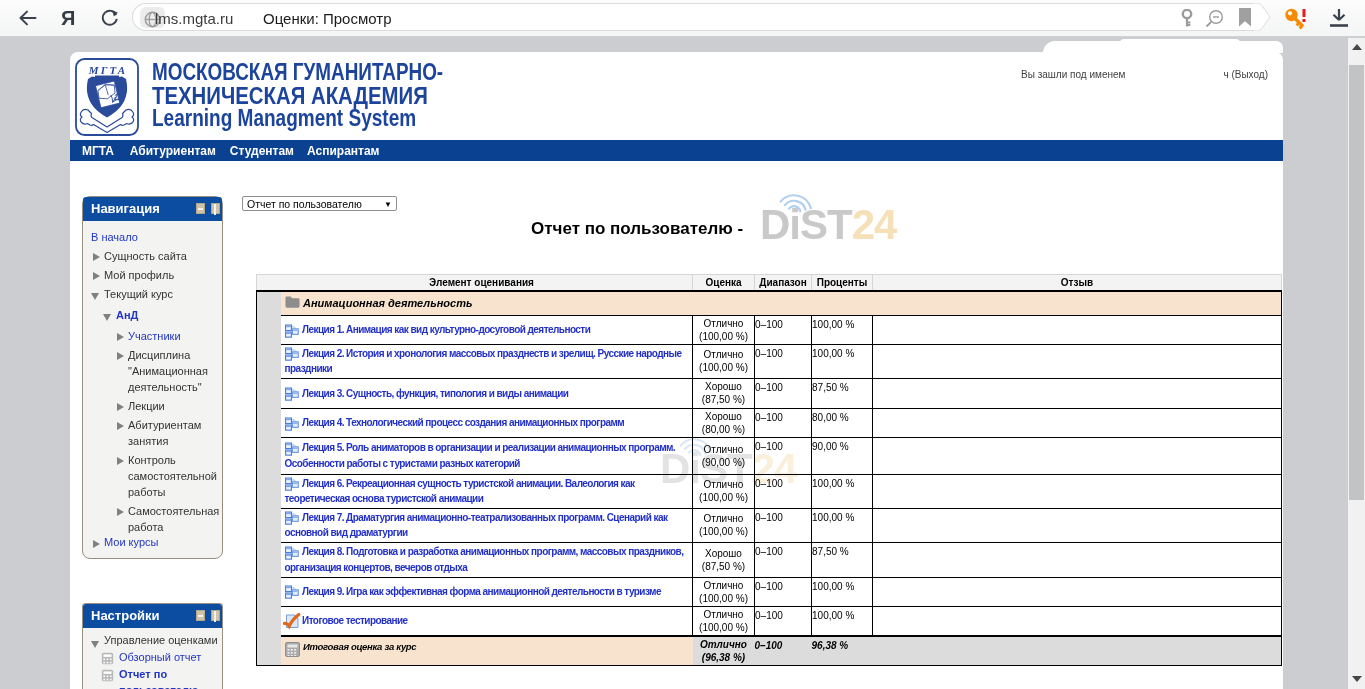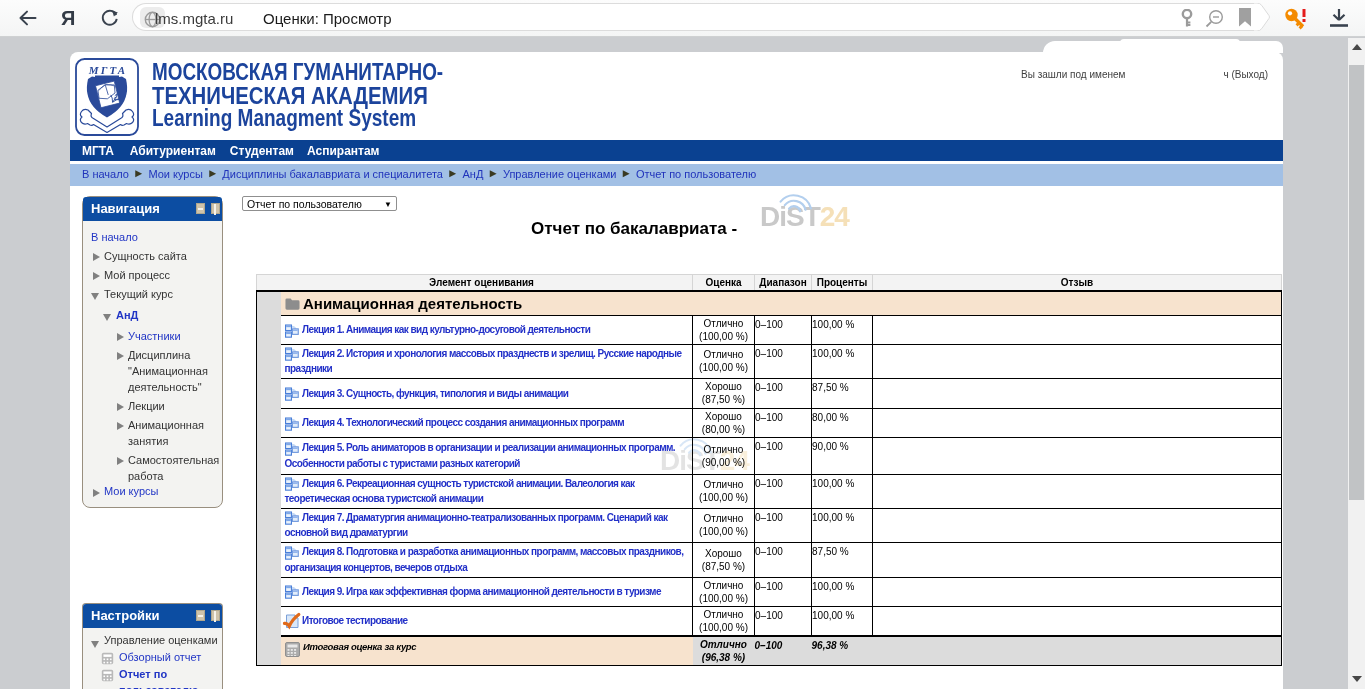--- a/index.html
+++ b/index.html
@@ -52,36 +52,36 @@
 .tri.d { border-top:7px solid #808080; border-left:4.5px solid transparent; border-right:4.5px solid transparent; top:9px; left:0; }
 .sq { position:absolute; width:5px; height:5px; background:#9b9b9b; left:2px; top:7px; }
 .sicn { position:absolute; left:10px; top:3px; }
 
 
 #selbox { position:absolute; left:172px; top:144px; width:155px; height:14.5px; border:1px solid #8f8f8f; border-radius:2px; background:#fff; font-size:10.5px; line-height:12px; padding:0.5px 4px; }
 #selbox .arr { float:right; font-size:8px; margin-top:1.5px; }
 #h2title { position:absolute; left:461px; top:167px; font-size:17px; font-weight:bold; color:#000; }
 
 
-.wm { position:absolute; font-weight:bold; font-size:28px; letter-spacing:-1px; white-space:nowrap; }
+.wm { position:absolute; font-weight:bold; font-size:42px; letter-spacing:-1px; white-space:nowrap; }
 .wm .g { color:#c9c9c9; } .wm .o { color:#f5e0b8; }
 
 
 #gtable { position:absolute; left:172px; top:222px; border-collapse:collapse; table-layout:fixed; width:1025px; font-size:10px;margin-left:14px; }
 #gtable th { background:#f3f3f3; border:1px solid #d5d5d5; border-bottom:2px solid #000; font-size:10px; font-weight:bold; padding:2px 0; }
 #gtable td { border:1px solid #000; vertical-align:top; padding:0; }
 #gtable tbody td:last-child { border-right:1.5px solid #000 !important; }
 #gtable td.gray1 { border-left:1.5px solid #000; }
 #gtable tr.total td { border-bottom:1.5px solid #000; }
 #gtable td.el { border-left:none; font-weight:bold; padding:1px 4px; font-size:10px; letter-spacing:-0.55px; line-height:15.5px; vertical-align:middle; }
 #gtable td.el a { color:#2230c8; text-decoration:none; }
 #gtable td.grade { text-align:center; padding-top:0; line-height:13px; vertical-align:middle; }
 #gtable td.rng, #gtable td.pct { padding-top:2px; line-height:13px; }
 #gtable td.gray1 { background:#dcdcdc; border-bottom:1px solid #000; border-right:none; }
-#gtable tr.cat td { background:#f7e3ce; } #gtable tr.cat td.el { font-size:15px; letter-spacing:0; line-height:19px; } #gtable tr.total td.el { font-size:9.5px; letter-spacing:-0.3px; vertical-align:top; }
+#gtable tr.cat td { background:#f7e3ce; } #gtable tr.cat td.el { font-size:11px; letter-spacing:0; line-height:19px;font-style:italic; } #gtable tr.total td.el { font-size:9.5px; letter-spacing:-0.3px; vertical-align:top; }
 #gtable tr.total td { background:#dcdcdc; font-style:italic; font-weight:bold; border-top:2px solid #000; border-left:none; border-right:none; }
 #gtable tr.total td.el { background:#f7e3ce; }
 .icn { overflow:visible; display:inline-block; vertical-align:-3px; margin-right:3.5px; position:relative; top:1.5px; }
 .icn.f { top:-1px; } .icn.q { top:1px; } .icn.c { top:3.5px; }
 
 
 #sbar { position:absolute; left:1348px; top:38px; width:17px; height:651px; background:#f1f1f1; }
 #sthumb { position:absolute; left:1349px; top:65px; width:15px; height:435px; background:#c1c3c5; }
 .sarr { position:absolute; left:1352px; width:0; height:0; border-left:5px solid transparent; border-right:5px solid transparent; }
 </style>
@@ -206,40 +206,38 @@
       <div id="loginline">Вы зашли под именем<span style="display:inline-block;width:98px"></span>ч (Выход)</div>
     </div>
 
     <div id="navbar">
       <span style="left:12px">МГТА</span>
       <span style="left:59.8px">Абитуриентам</span>
       <span style="left:159.8px">Студентам</span>
       <span style="left:237px">Аспирантам</span>
     </div>
 
-    <div id="crumb">
-      <span class="in"><a>В начало</a> <b class="sep">►</b> <a>Мои курсы</a> <b class="sep">►</b> <a>Дисциплины бакалавриата и специалитета</a> <b class="sep">►</b> <a>АнД</a> <b class="sep">►</b> <a>Управление оценками</a> <b class="sep">►</b> <a>Отчет по пользователю</a></span>
-    </div>
 
     <div class="block" id="navblock" style="top:144px;border-radius:8px;">
       <div class="bhead">Навигация<span class="bico b1" style="right:17px"></span><span class="bico b2" style="right:2px"></span></div>
       <ul style="padding-bottom:0">
         <li class="noind"><a>В начало</a></li>
         <li><span class="tri r"></span><span>Сущность сайта</span></li>
-        <li><span class="tri r"></span><span>Мой процесс</span></li>
+        <li><span class="tri r"></span><span>Мой профиль</span></li>
         <li><span class="tri d"></span><span>Текущий курс</span></li>
       </ul>
       <ul style="padding:0 4px 0 20px; margin-top:2px">
         <li><span class="tri d"></span><a style="font-weight:bold">АнД</a></li>
       </ul>
       <ul style="padding:0 2px 0 32px; margin-top:2px">
         <li><span class="tri r"></span><a>Участники</a></li>
         <li><span class="tri r"></span><span>Дисциплина "Анимационная деятельность"</span></li>
         <li><span class="tri r"></span><span>Лекции</span></li>
-        <li><span class="tri r"></span><span>Анимационная занятия</span></li>
+        <li><span class="tri r"></span><span>Абитуриентам занятия</span></li>
+        <li><span class="tri r"></span><span>Контроль самостоятельной работы</span></li>
         <li><span class="tri r"></span><span>Самостоятельная работа</span></li>
       </ul>
       <ul style="padding:0 4px 6px 8px; margin-top:-3.5px">
         <li><span class="tri r"></span><a>Мои курсы</a></li>
       </ul>
     </div>
 
     <div class="block" id="setblock" style="top:551px; height:86px; border-radius:4px 4px 0 0; border-bottom:none;">
       <div class="bhead">Настройки<span class="bico b1" style="right:17px"></span><span class="bico b2" style="right:2px"></span></div>
       <ul style="padding-top:3.5px">
@@ -265,21 +263,21 @@
                 <rect x="11" y="8" width="2" height="2"></rect>
                 <rect x="3" y="12" width="2" height="2"></rect>
                 <rect x="7" y="12" width="2" height="2"></rect>
                 <rect x="11" y="12" width="2" height="2"></rect>
               </g>
             </svg><a style="font-weight:bold">Отчет по пользователю</a></li>
       </ul>
     </div>
 
     <div id="selbox">Отчет по пользователю <span class="arr">▼</span></div>
-    <div id="h2title">Отчет по бакалавриата -</div>
+    <div id="h2title">Отчет по пользователю -</div>
 
     <div class="wm" style="left:690px; top:148.7px;"><svg width="42" height="36" viewBox="0 0 42 36" style="position:absolute;left:15px;top:-20px">
           <g fill="none" stroke="#b3cfee" stroke-width="2.2" stroke-linecap="round">
 <path d="M14.0 27.6 A6.5 6.5 0 0 1 25.3 30.1"></path>
 <path d="M9.8 24.1 A12 12 0 0 1 30.6 28.7"></path>
 <path d="M5.6 20.6 A17.5 17.5 0 0 1 35.9 27.3"></path>
 </g>
         </svg><span class="g">DiST</span><span class="o">24</span></div>
 
     <div class="wm" style="left:590px; top:392.7px; opacity:0.5;"><svg width="42" height="36" viewBox="0 0 42 36" style="position:absolute;left:15px;top:-20px">

